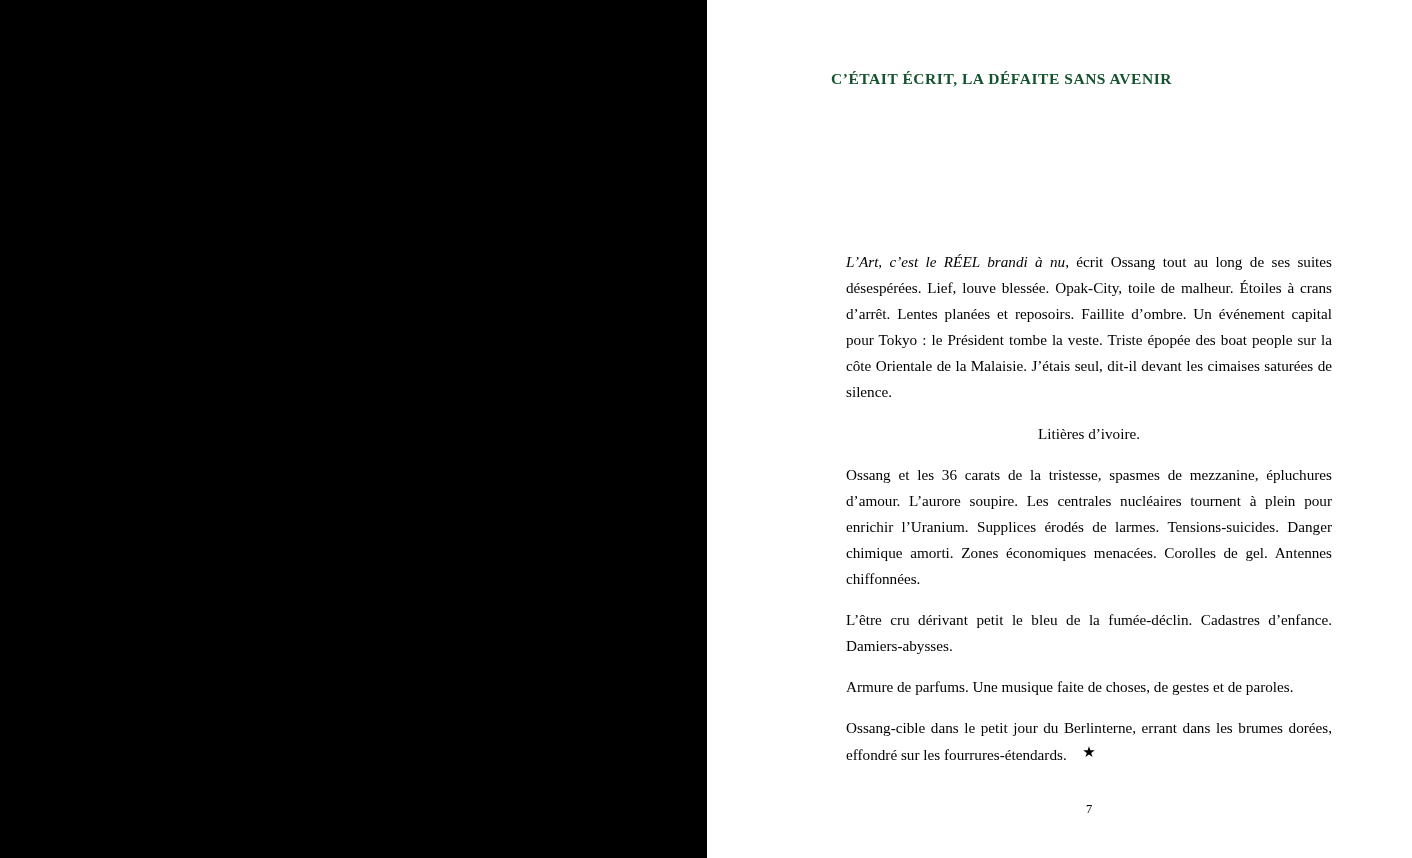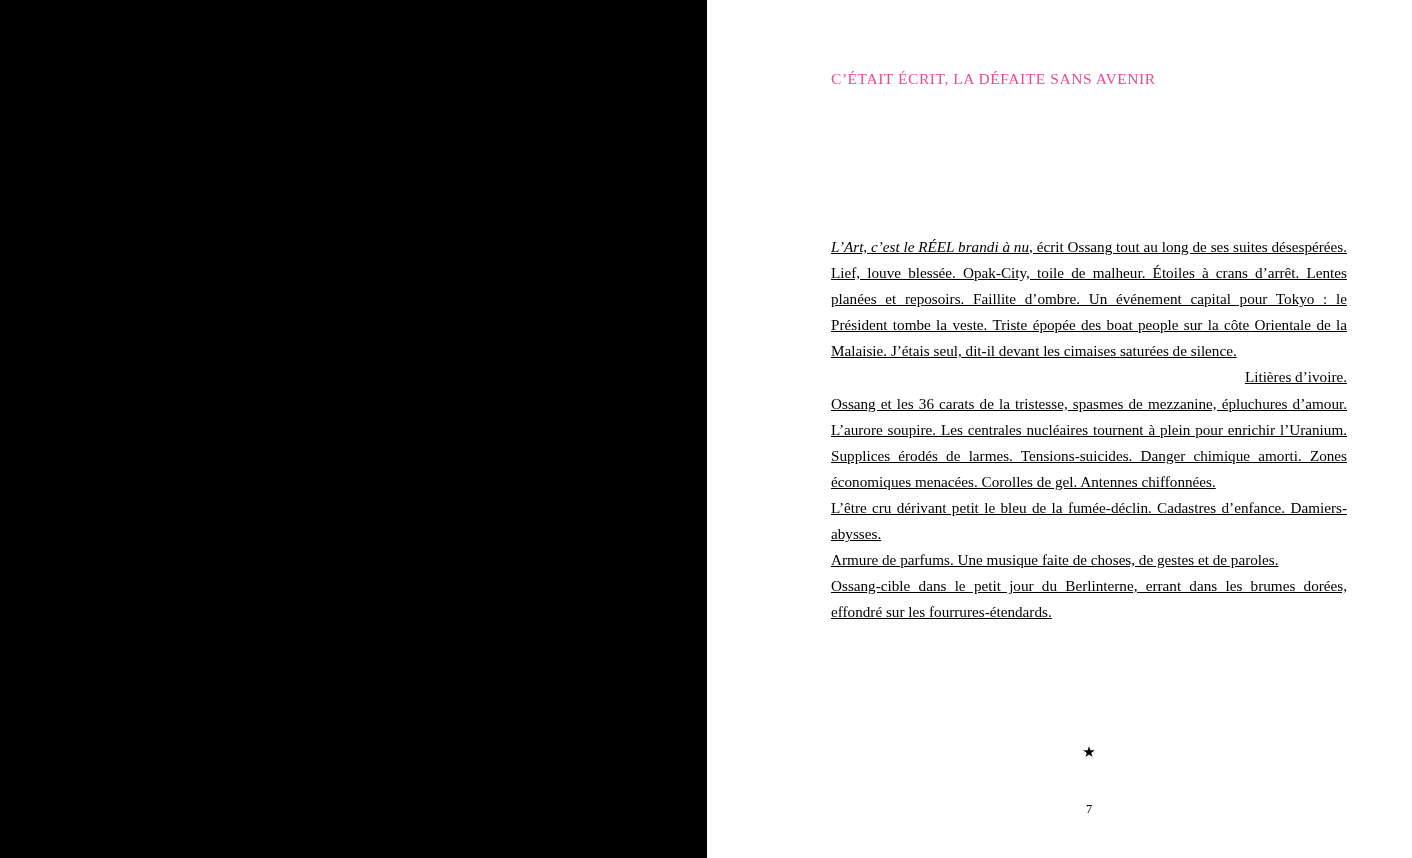--- a/index.html
+++ b/index.html
@@ -39,48 +39,47 @@
     top: 0;
     width: 516px;
     height: 858px;
   }
   .chapter-heading {
     position: absolute;
     top: 66px;
     left: 0;
     width: 100%;
     font-family: "Liberation Serif", serif;
-    font-weight: normal;
+    font-weight: bold;
     font-size: 15.5px;
     letter-spacing: 0.55px;
     line-height: 25px;
-    color: #ec4899;
+    color: #14532d;
   }
   .chapter-heading .line {
     display: block;
     white-space: nowrap;
   }
   .body-text {
     position: absolute;
     top: 234px;
     left: 0;
     width: 100%;
     font-size: 15.2px;
     line-height: 26.1px;
     color: #000000;
     text-align: justify;
     text-justify: inter-word;
   }
   .body-text p {
-    margin: 0;
+    margin: 15px;
     text-align: justify;
-    text-decoration: underline;
   }
   .body-text p.last-line-left {
-    text-align: right;
+    text-align: center;
   }
   .body-text em {
     font-style: italic;
   }
   .ornament {
     position: absolute;
     top: 742px;
     left: 0;
     width: 100%;
     text-align: center;

